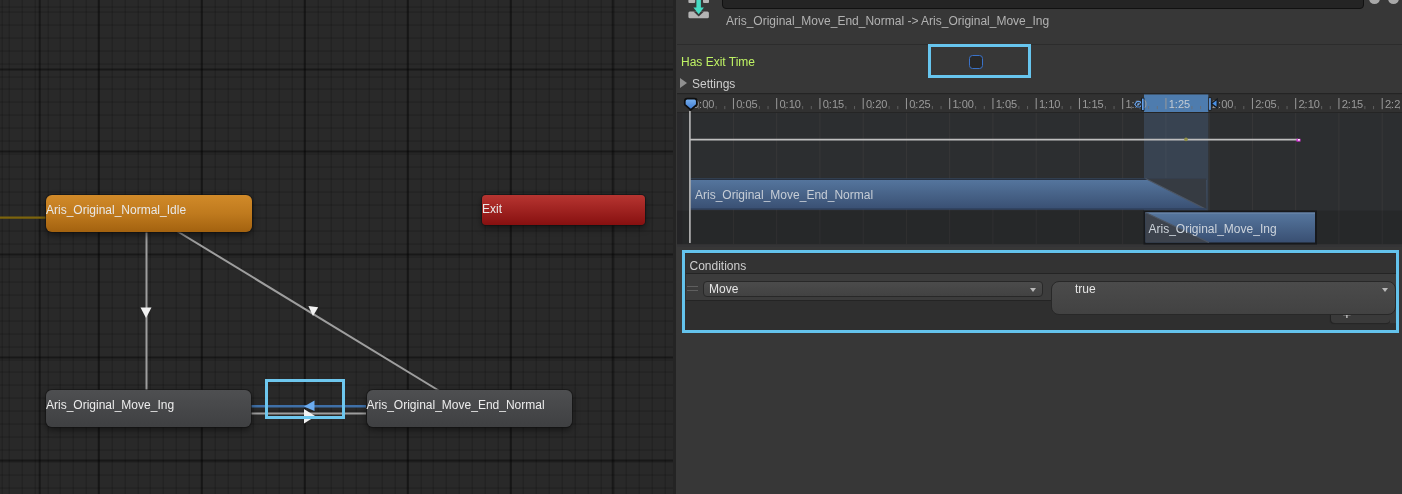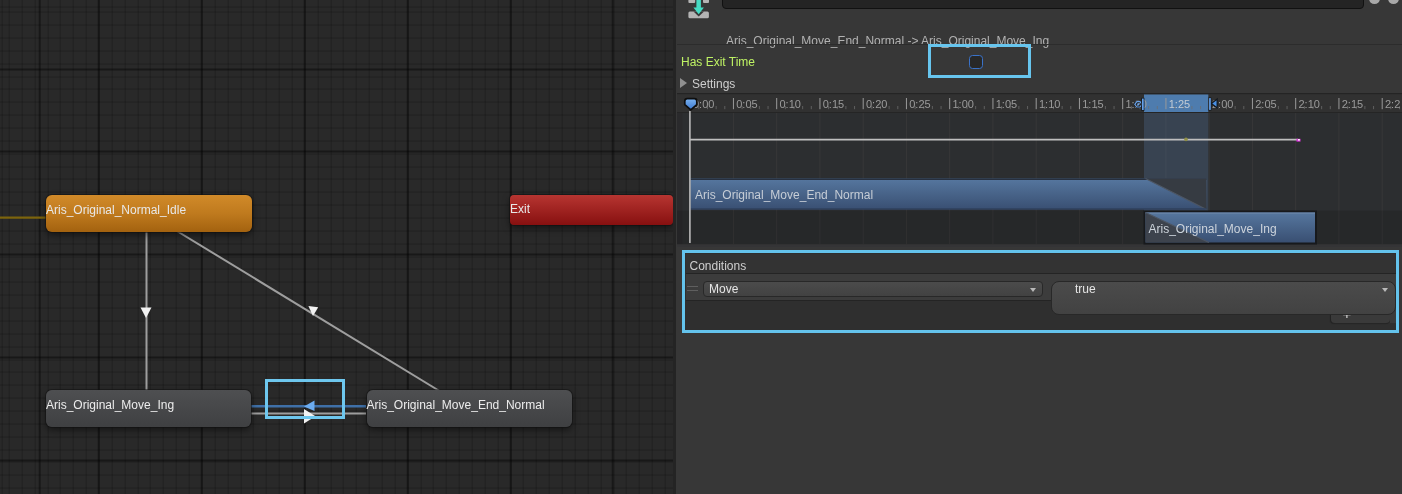--- a/index.html
+++ b/index.html
@@ -31,21 +31,21 @@
     <line x1="149" y1="214" x2="469" y2="409" stroke="#9e9e9e" stroke-width="2"></line>
     <polygon points="308.4,306.0 318.2,307.2 313.0,316.0" fill="#f2f2f2"></polygon>
 
     <line x1="251" y1="413.6" x2="366" y2="413.6" stroke="#9e9e9e" stroke-width="2"></line>
     <polygon points="304,409 304,423.5 315.5,416.2" fill="#f2f2f2"></polygon>
     <line x1="251" y1="406.2" x2="366" y2="406.2" stroke="#3f70a8" stroke-width="2.5"></line>
     <polygon points="304,406.4 314.5,400.6 314.5,411" fill="#6cacf0"></polygon>
   </svg>
   <div class="node" style="left:46px;top:194.5px;width:206px;height:37px;line-height:30px;
     background:linear-gradient(#d18a29 0%,#bf7a1e 50%,#a3620f 100%);">Aris_Original_Normal_Idle</div>
-  <div class="node" style="left:510px;top:195px;width:162.5px;height:30px;line-height:29px;border-radius:4px;
+  <div class="node" style="left:482px;top:195px;width:162.5px;height:30px;line-height:29px;border-radius:4px;
     background:linear-gradient(#b73531 0%,#871010 100%);">Exit</div>
   <div class="node" style="left:46px;top:390px;width:205px;height:37px;line-height:31px;color:#ececec;
     background:linear-gradient(#4e4f51 0%,#3f4042 100%);">Aris_Original_Move_Ing</div>
   <div class="node" style="left:366.5px;top:390px;width:205px;height:37px;line-height:31px;color:#ececec;
     background:linear-gradient(#4e4f51 0%,#3f4042 100%);">Aris_Original_Move_End_Normal</div>
   <div class="abs" style="left:265px;top:379px;width:80px;height:40px;border:3.7px solid #6ec7ee;box-sizing:border-box;z-index:3;"></div>
   <div class="abs" style="left:672.5px;top:0;width:3.5px;height:494px;background:#242424;z-index:4;"></div>
 </div>
 
 <div id="insp"></div>
@@ -57,21 +57,21 @@
   <rect x="15" y="-4" width="6" height="7" fill="#b4b4b4" rx="1"></rect>
   <rect x="0.4" y="11.4" width="20.5" height="6.8" fill="#b4b4b4" rx="1.5"></rect>
   <polygon points="5.5,11.4 16,11.4 10.7,16.5" fill="#373737"></polygon>
   <rect x="8.4" y="0" width="4.5" height="8" fill="#45dcc4"></rect>
   <polygon points="5.4,7.5 15.9,7.5 10.7,14.2" fill="#45dcc4"></polygon>
 </svg>
 
 <div class="abs" style="left:1369px;top:-7px;width:11px;height:11px;border-radius:50%;background:#a8a8a8;"></div>
 <div class="abs" style="left:1388px;top:-7px;width:11px;height:11px;border-radius:50%;background:#a8a8a8;"></div>
 
-<div class="abs" style="left:726px;top:34px;font-size:12px;color:#b2b2b2;">Aris_Original_Move_End_Normal -&gt; Aris_Original_Move_Ing</div>
+<div class="abs" style="left:726px;top:14px;font-size:12px;color:#b2b2b2;">Aris_Original_Move_End_Normal -&gt; Aris_Original_Move_Ing</div>
 <div class="abs" style="left:677px;top:43.5px;width:725px;height:1px;background:#2c2c2c;"></div>
 
 <div class="abs" style="left:681px;top:55px;font-size:12px;color:#bef264;">Has Exit Time</div>
 <div class="abs" style="left:928px;top:43.5px;width:103px;height:34px;border:3.5px solid #67c5ee;box-sizing:border-box;"></div>
 <div class="abs" style="left:969px;top:54.8px;width:14px;height:14.2px;background:#282828;border:1.6px solid #3a72c8;border-radius:3.5px;box-sizing:border-box;"></div>
 
 <div class="abs" style="left:680px;top:77.5px;width:0;height:0;border-left:7.5px solid #909090;border-top:5px solid transparent;border-bottom:5px solid transparent;"></div>
 <div class="abs" style="left:692px;top:77.3px;font-size:12px;color:#cecece;">Settings</div>
 
 <svg class="abs" style="left:677px;top:93px" width="725" height="154" viewBox="0 0 725 154">

